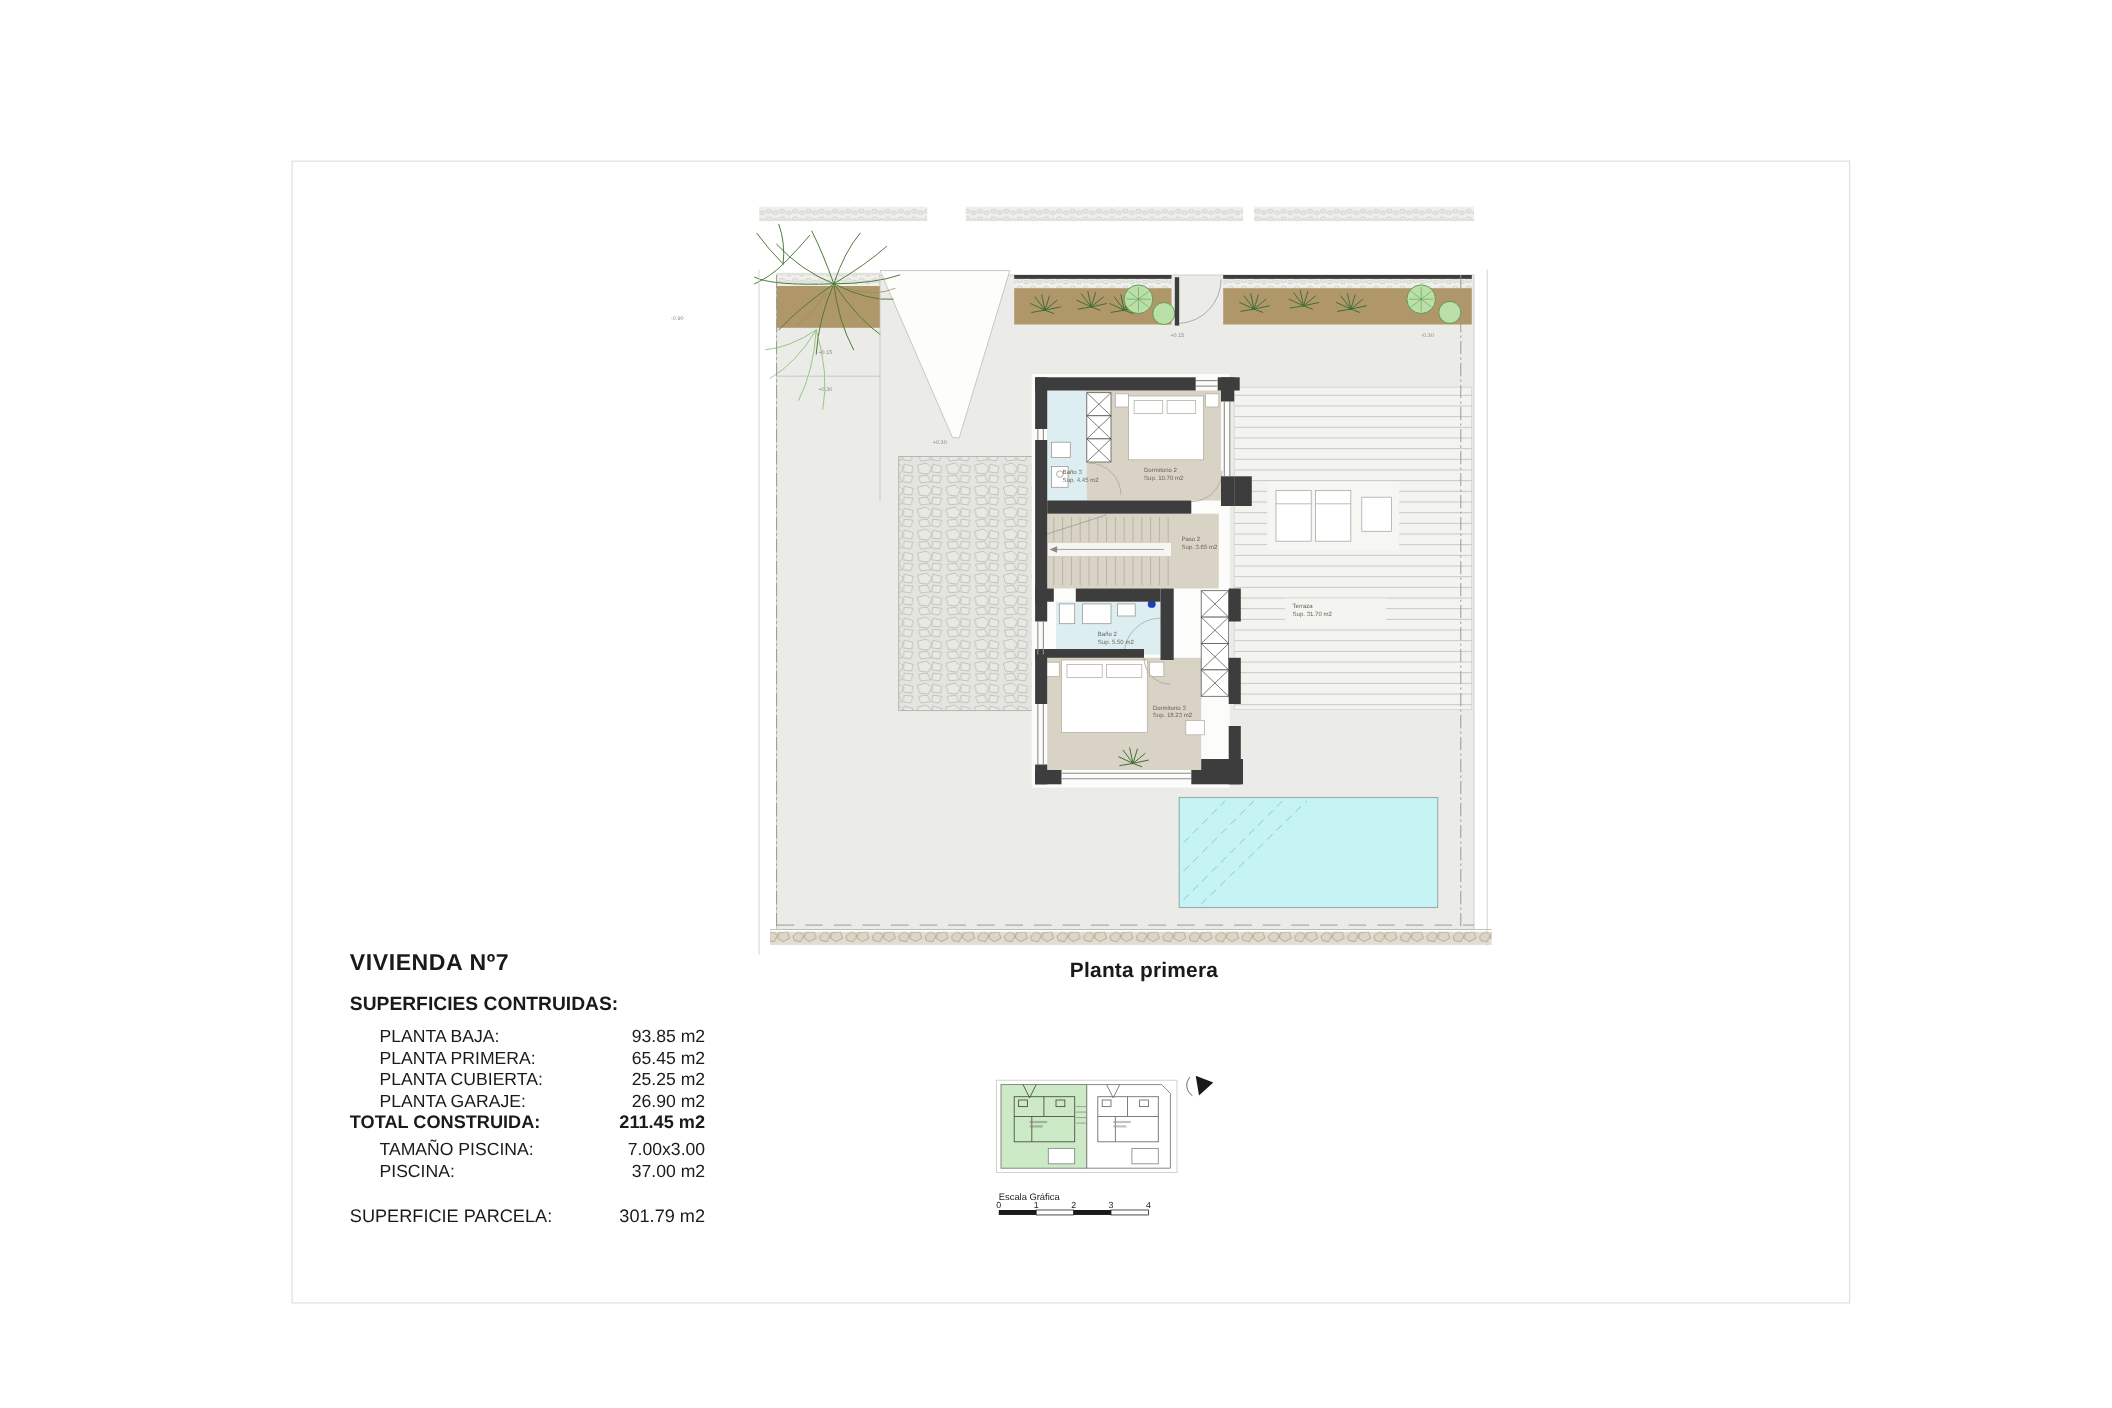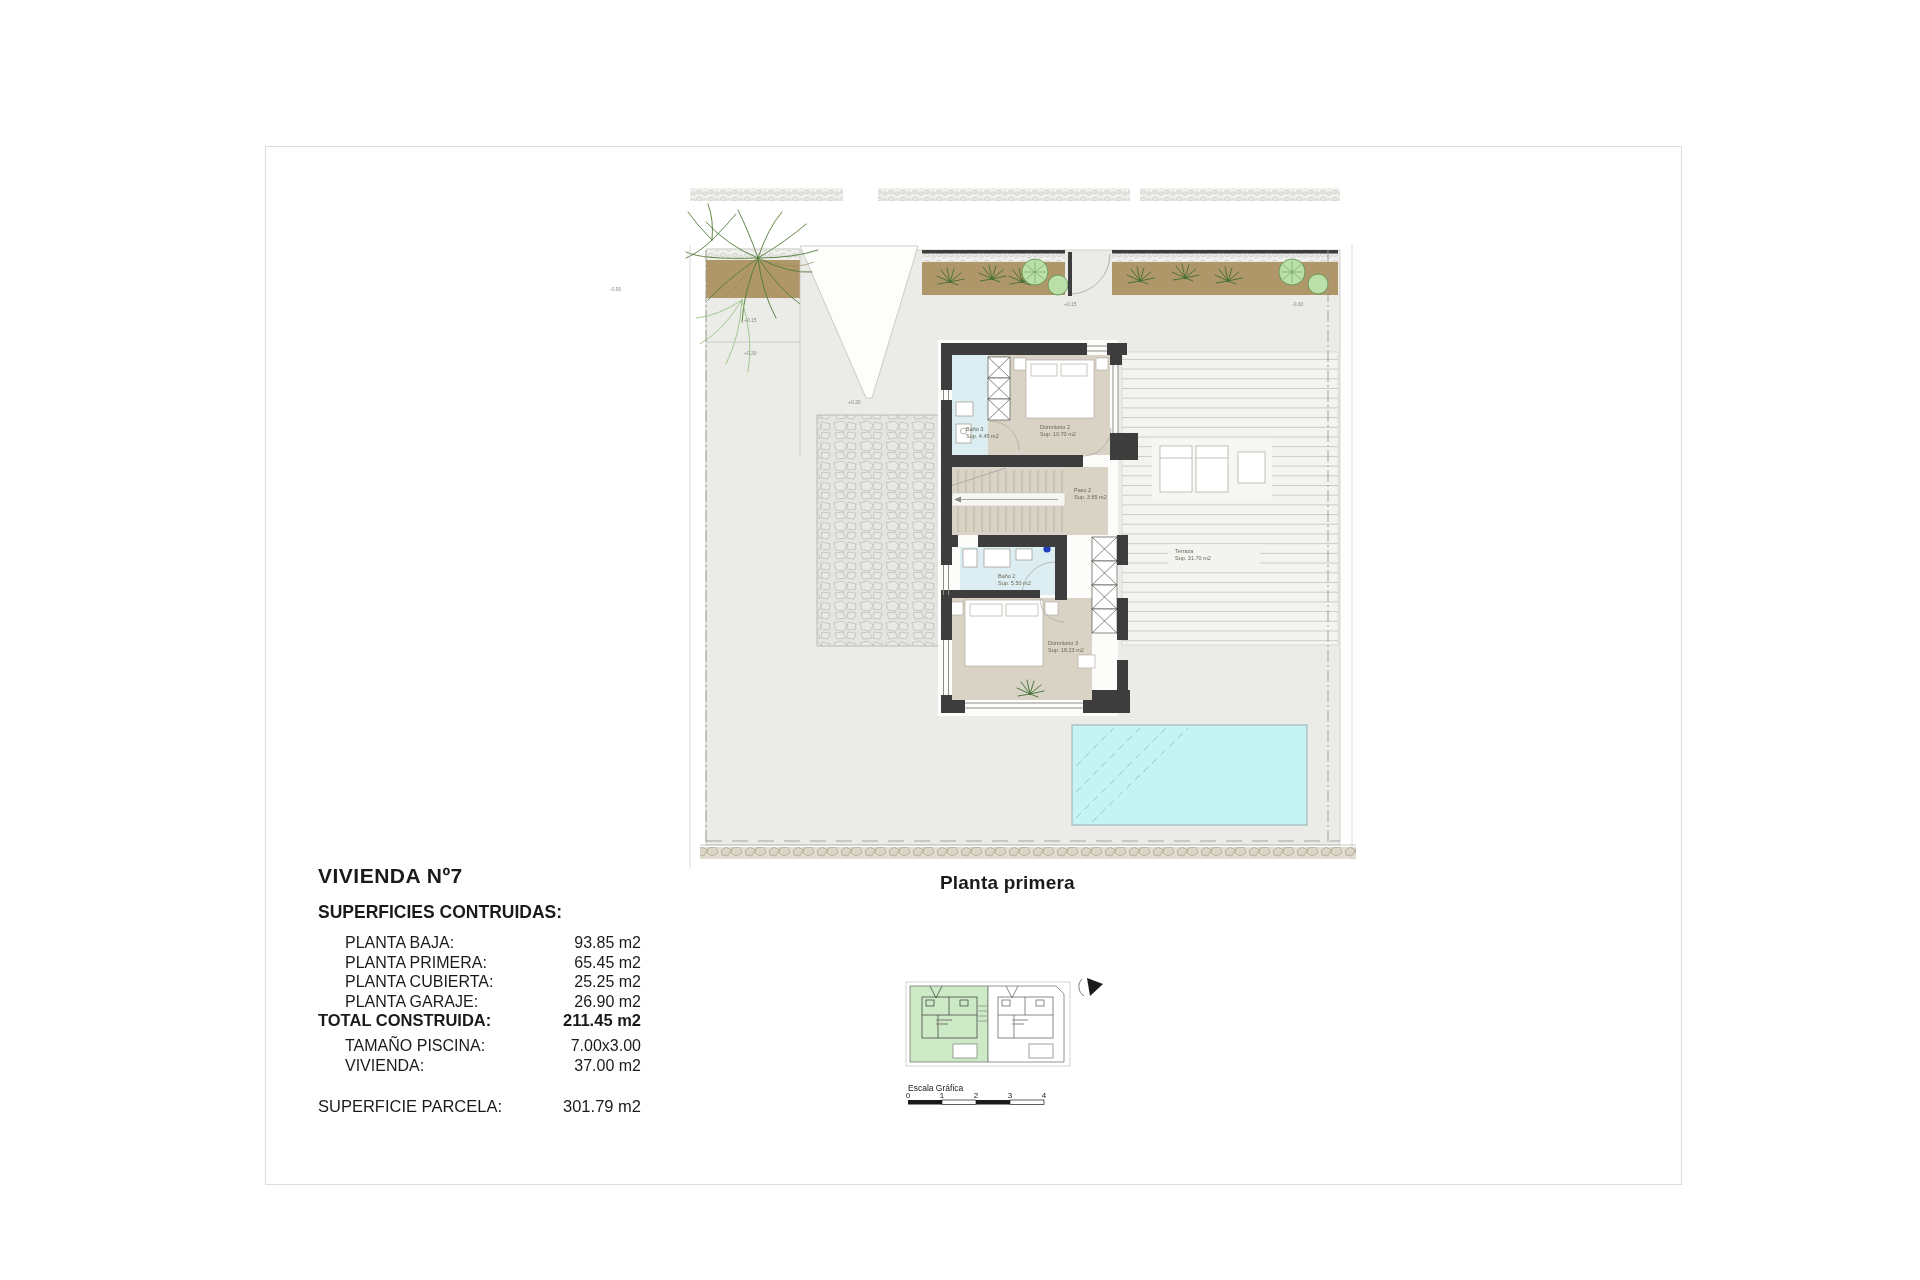--- a/index.html
+++ b/index.html
@@ -1,21 +1,21 @@
 <!DOCTYPE html>
 <html><head>
 <meta charset="utf-8">
 <style>
   html,body{margin:0;padding:0;background:#ffffff;width:1920px;height:1280px;overflow:hidden;
     font-family:"Liberation Sans", sans-serif;color:#1a1a1a;}
   .sheet{position:absolute;left:265px;top:146px;width:1415px;height:1037px;background:#fff;
     border:1px solid #dddddb;}
   .plan-svg{position:absolute;left:560px;top:180px;width:840px;height:740px;}
   .keyplan-svg{position:absolute;left:880px;top:965px;width:240px;height:150px;}
-  .caption{position:absolute;left:940px;top:872px;width:200px;
+  .caption{position:absolute;left:940px;top:872px;width:200px;text-align:center;
     font-size:19px;font-weight:bold;letter-spacing:.2px;}
   .title{position:absolute;left:318px;top:864px;font-size:21px;font-weight:bold;letter-spacing:.5px;}
   .subtitle{position:absolute;left:318px;top:902px;font-size:17.5px;font-weight:bold;}
   .rows{position:absolute;left:345px;top:933px;width:296px;font-size:16px;}
   .rows .row{display:flex;justify-content:space-between;height:19.5px;line-height:19.5px;align-items:center;}
   .totalrow{position:absolute;left:318px;top:1010px;width:323px;display:flex;
     justify-content:space-between;font-size:16.5px;font-weight:bold;height:20px;line-height:20px;}
   .rows2{position:absolute;left:345px;top:1036px;width:296px;font-size:16px;}
   .parcelrow{position:absolute;left:318px;top:1096px;width:323px;display:flex;
     justify-content:space-between;font-size:16.5px;font-weight:normal;height:20px;line-height:20px;}
@@ -343,21 +343,21 @@
   <span>TOTAL CONSTRUIDA:</span>
   <span>211.45 m2</span>
 </div>
 
 <div class="rows2 rows" style="top:1036px">
   <div class="row">
     <span>TAMAÑO PISCINA:</span>
     <span>7.00x3.00</span>
   </div>
   <div class="row">
-    <span>VIVIENDA:</span>
+    <span>PISCINA:</span>
     <span>37.00 m2</span>
   </div>
 </div>
 
 <div class="parcelrow">
   <span>SUPERFICIE PARCELA:</span>
   <span>301.79 m2</span>
 </div>
 
 <svg class="keyplan-svg" viewBox="880 965 240 150">

